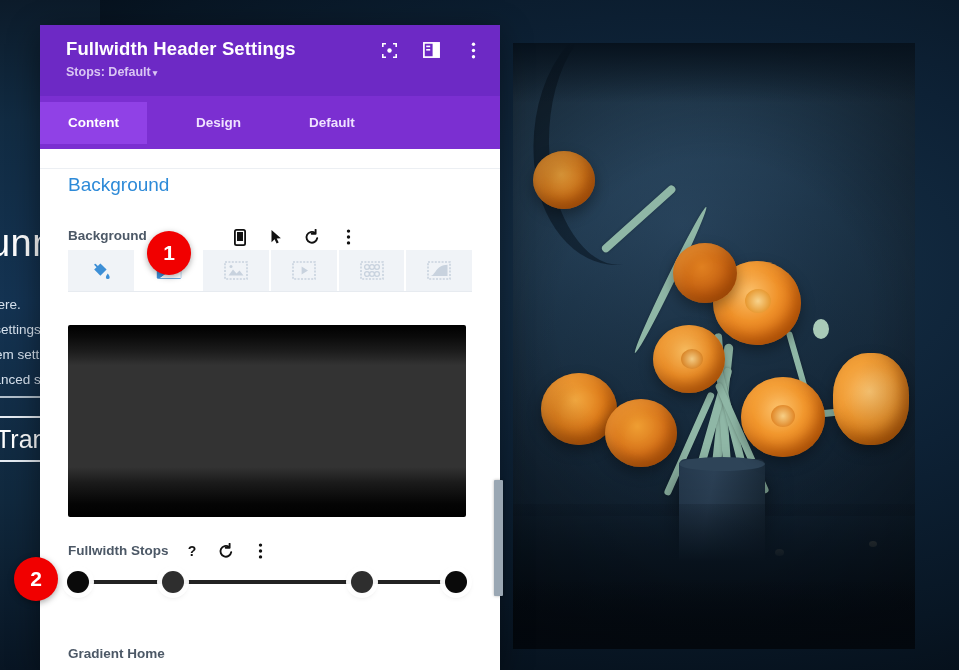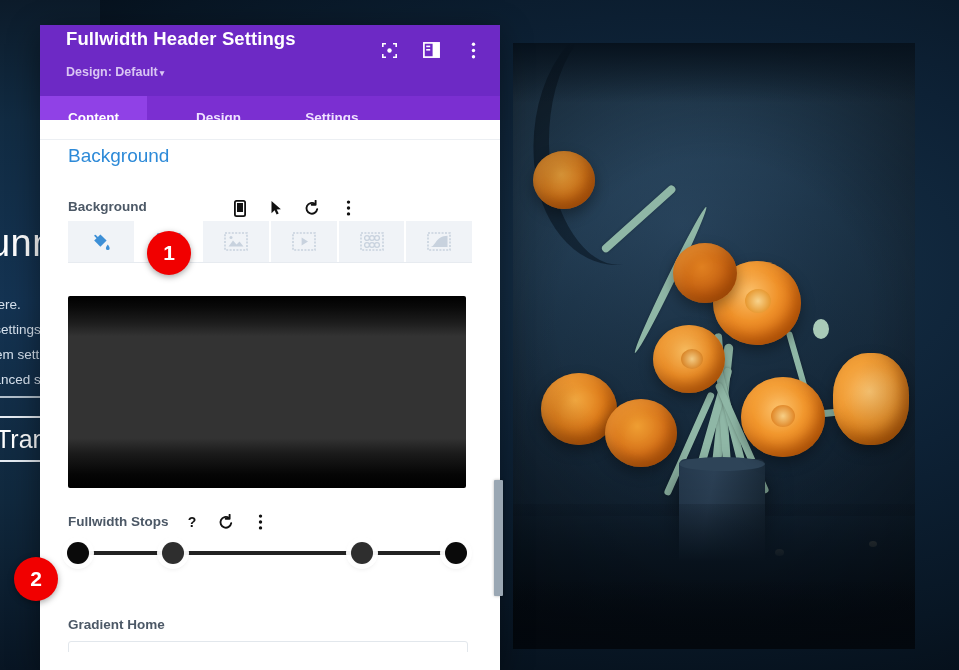--- a/index.html
+++ b/index.html
@@ -52,27 +52,27 @@
   .flower{position:absolute;border-radius:50%;
     box-shadow:inset -6px -8px 14px rgba(130,55,0,.55), inset 6px 6px 12px rgba(255,190,90,.35), 0 6px 14px rgba(0,0,0,.35);}
   .fl-core{position:absolute;border-radius:50%;}
   .speck{position:absolute;border-radius:50%;background:#d8c9a0;opacity:.55;}
   .leafbit{position:absolute;background:#9dc4ab;border-radius:40% 60% 45% 55%;opacity:.85;}
 
   
   .modal{position:absolute;left:40px;top:25px;width:460px;height:645px;background:#fff;overflow:hidden;
     box-shadow:0 8px 30px rgba(0,0,0,.45);}
   .m-head{position:relative;height:71px;background:#6d29c5;}
-  .m-title{position:absolute;left:26px;top:3px;color:#fff;font-size:18.5px;font-weight:bold;letter-spacing:.1px;}
+  .m-title{position:absolute;left:26px;top:13px;color:#fff;font-size:18.5px;font-weight:bold;letter-spacing:.1px;}
   .m-preset{position:absolute;left:26px;top:40px;color:#d9c6f3;font-size:12.5px;font-weight:bold;}
   .m-preset .caret{font-size:9px;margin-left:2px;}
   .m-icons{position:absolute;right:16px;top:14px;display:flex;align-items:center;gap:20px;}
   .m-ic{width:22px;height:22px;display:flex;align-items:center;justify-content:center;cursor:pointer;}
 
-  .m-tabs{position:relative;height:24px;background:#7b2fd1;display:flex;}
+  .m-tabs{position:relative;height:53px;background:#7b2fd1;display:flex;align-items:center;}
   .m-tab{height:42px;display:flex;align-items:center;justify-content:center;color:#efe2ff;
     font-size:13.5px;font-weight:bold;cursor:pointer;}
   .m-tab.t0{width:107px;background:#9041e6;color:#fff;}
   .m-tab.t1{width:103px;padding-left:20px;}
   .m-tab.t2{width:124px;}
 
   .m-body{position:relative;height:532px;background:#fff;overflow:hidden;}
   .divider{position:absolute;left:0;right:0;height:1px;background:#eceff3;}
 
   .sect-title{position:absolute;left:28px;top:185px;color:#2d8ad8;font-size:19px;font-weight:400;}
@@ -185,21 +185,21 @@
     <div class="vignette"></div>
     <div class="topfade"></div>
     <div class="botfade"></div>
   </div>
 
   <div class="modal">
 
     <div class="m-head">
       <div class="m-title">Fullwidth Header Settings</div>
       <div class="m-preset">
-        <span>Design: Default</span><span class="caret">▾</span>
+        <span>Stops: Default</span><span class="caret">▾</span>
       </div>
       <div class="m-icons">
         <div class="m-ic">
           <svg width="17" height="17" viewBox="0 0 17 17">
               <g fill="none" stroke="#fff" stroke-width="1.6">
             <path d="M1.8 5V1.8H5M12 1.8h3.2V5M15.2 12v3.2H12M5 15.2H1.8V12"></path>
               </g>
             <circle cx="8.5" cy="8.5" r="2.2" fill="#fff"></circle>
             </svg>
         </div>
@@ -217,21 +217,21 @@
               <circle cx="2.5" cy="8.5" r="1.7" fill="#fff"></circle>
               <circle cx="2.5" cy="14.7" r="1.7" fill="#fff"></circle>
             </svg>
         </div>
       </div>
     </div>
 
     <div class="m-tabs">
       <div class="m-tab t0">Content</div>
       <div class="m-tab t1">Design</div>
-      <div class="m-tab t2">Settings</div>
+      <div class="m-tab t2">Default</div>
     </div>
 
     <div class="m-body">
       <div class="divider" style="top:19px;"></div>
 
       <div class="sect-title" style="top:25px;">Background</div>
 
       <div class="fld-label" style="top:79px;">Background</div>
       <div class="fld-icons" style="top:78px;">
         <div class="fi">

